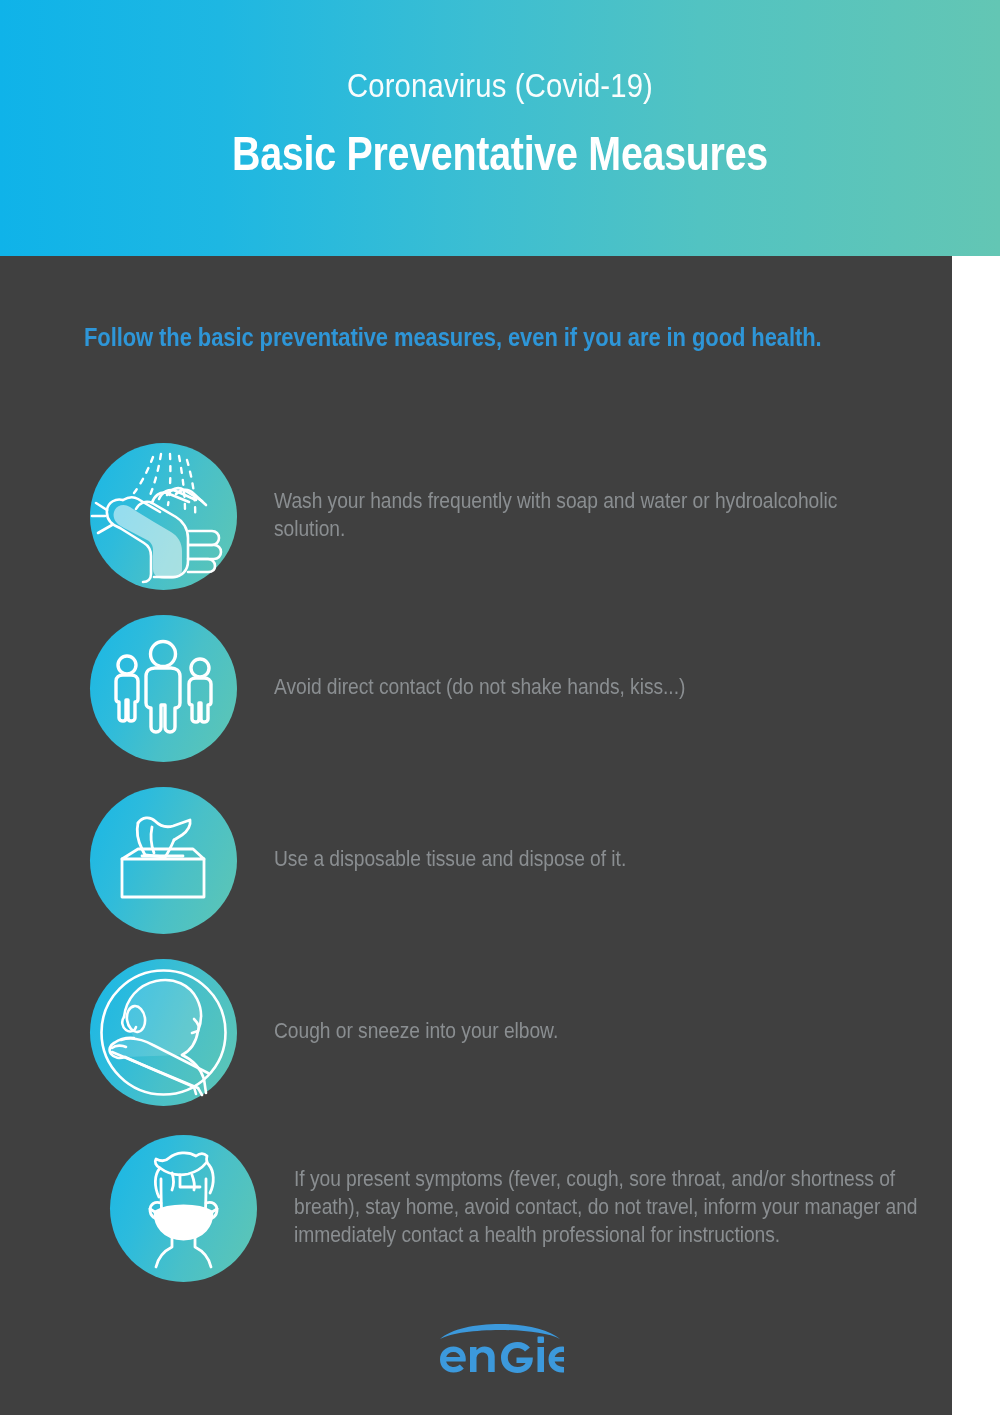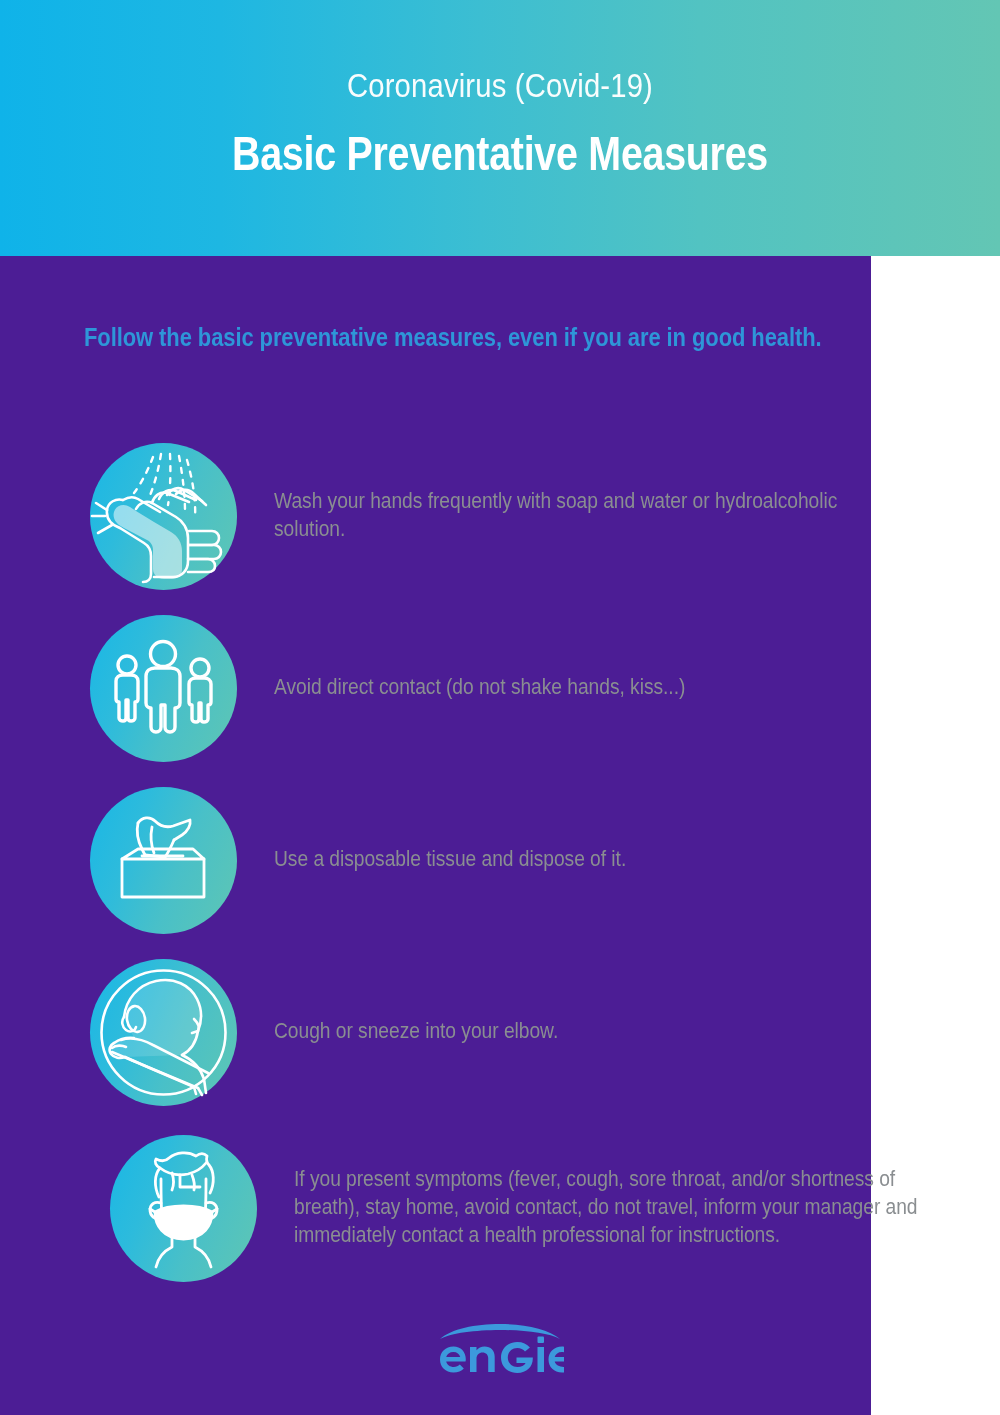--- a/index.html
+++ b/index.html
@@ -2,21 +2,21 @@
 <html><head>
 <meta charset="utf-8">
 <style>
   * { margin:0; padding:0; box-sizing:border-box; }
   html, body {
     width:1000px; height:1415px;
     background:#ffffff;
     font-family:"DejaVu Sans", sans-serif;
     overflow:hidden;
   }
-  .poster { position:relative; width:871px; height:1415px; background:#4c1d95; }
+  .poster { position:relative; width:952px; height:1415px; background:#404040; }
 
   
   .header {
     position:absolute; left:0; top:0; width:1000px; height:256px;
     background:linear-gradient(90deg, #0FB3E9 0%, #1EB7E2 22%, #3CBED2 48%, #52C3C2 70%, #63C6B4 100%);
   }
   .header-inner {
     position:absolute; left:0; right:0; top:64px; text-align:center;
   }
   .kicker {

